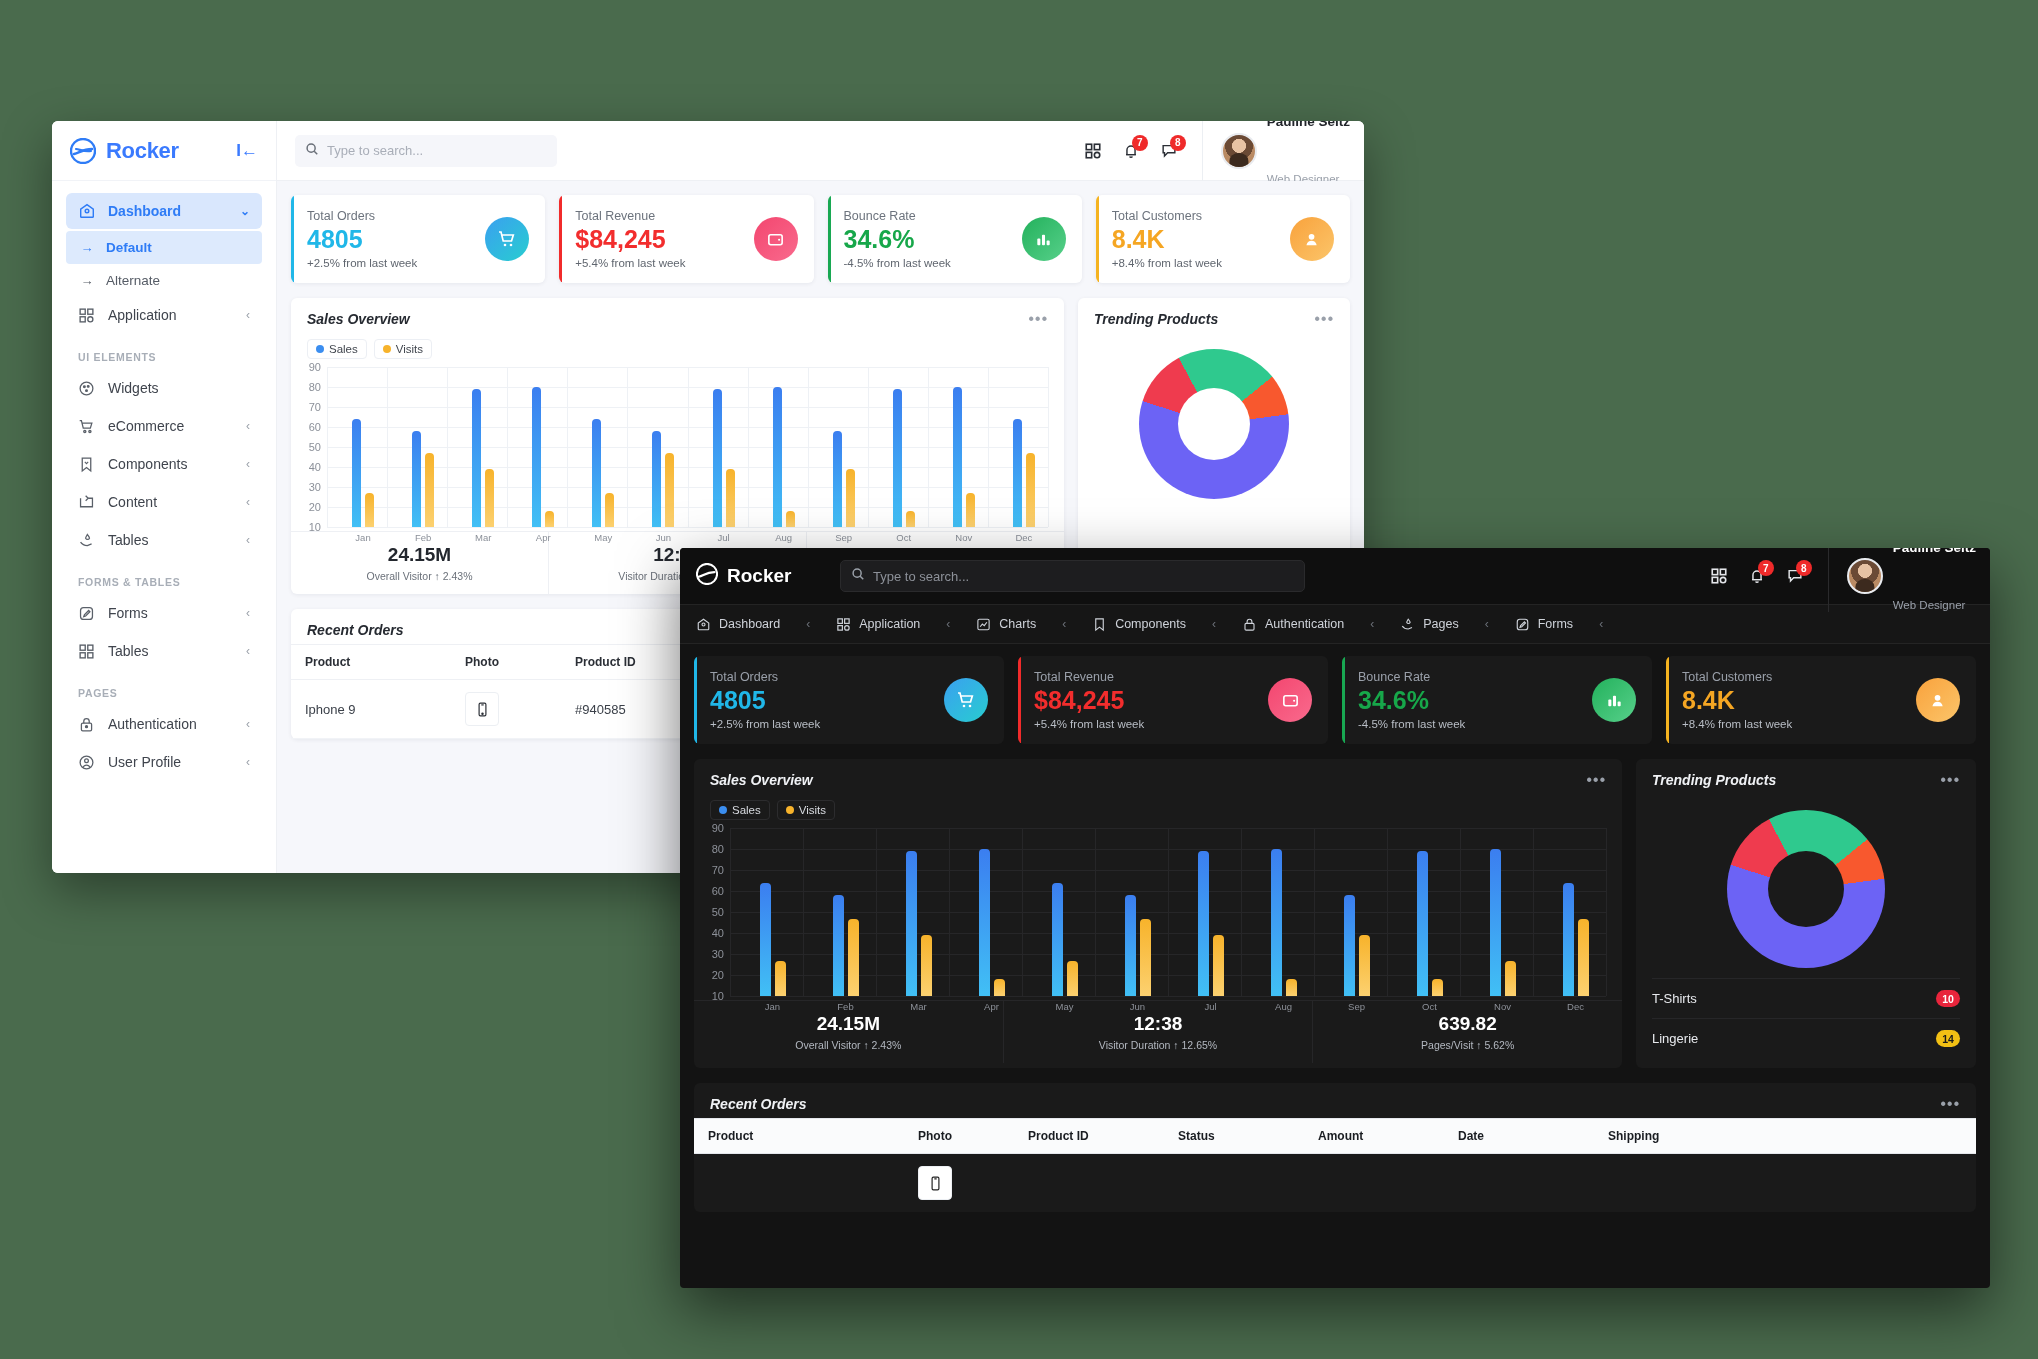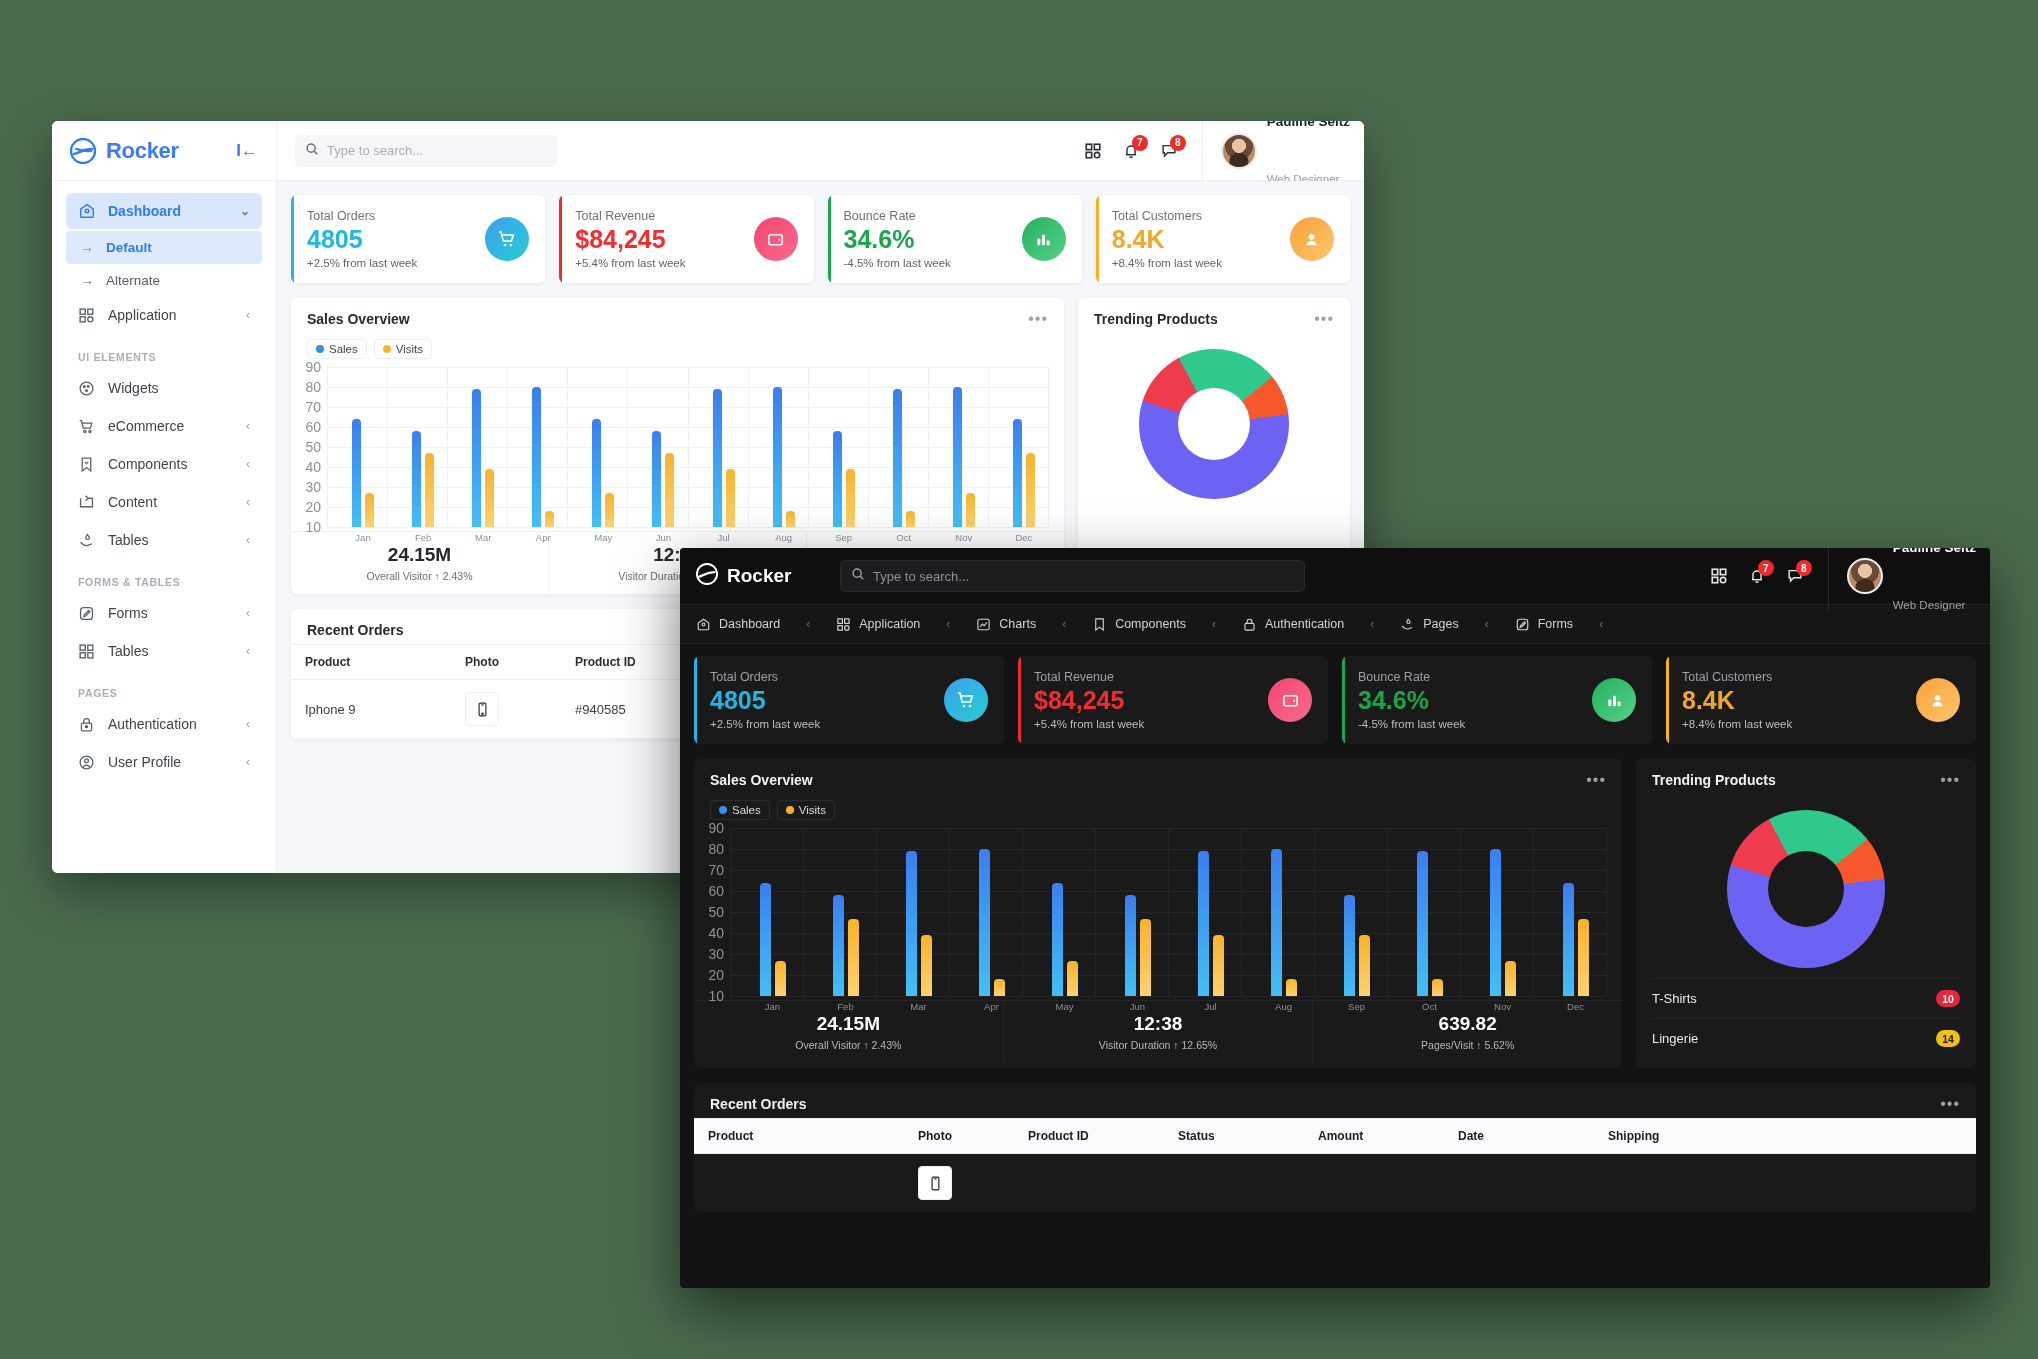--- a/index.html
+++ b/index.html
@@ -122,36 +122,36 @@
     display: flex; align-items: center; justify-content: center; color: #fff;
   }
   .orb-blue { background: linear-gradient(135deg,#3aa0f0,#28cdd0); }
   .orb-pink { background: linear-gradient(135deg,#f3466f,#f96a8d); }
   .orb-green{ background: linear-gradient(135deg,#23b15c,#57d08a); }
   .orb-amber{ background: linear-gradient(135deg,#f9a23c,#fbc56a); }
 
   .panels-row { display: flex; gap: 14px; margin-bottom: 15px; }
   .panel { background: #fff; border-radius: 6px; box-shadow: 0 1px 4px rgba(20,30,60,.07); overflow: hidden; }
   .panel-head {
-    display: flex; align-items: flex-end; padding: 13px 16px 6px 16px;
+    display: flex; align-items: flex-end; padding: 13px 16px 6px 16px; font-style: italic;
   }
   .panel-title { font-size: 14px; font-weight: 700; color: #262a31; }
   .dots { margin-left: auto; color: #9aa0aa; font-size: 16px; letter-spacing: 1px; line-height: 1; }
   .legend { display: flex; gap: 7px; padding: 6px 16px 4px 16px; }
   .legend-pill {
     border: 1px solid #eceff4; border-radius: 4px; padding: 3px 8px;
     font-size: 11.5px; color: #41464e; display: flex; align-items: center; gap: 5px;
   }
   .ldot { width: 8px; height: 8px; border-radius: 50%; }
 
   
   .chart { position: relative; padding: 4px 16px 4px 8px; }
   .chart-grid { position: relative; }
   .ylab {
-    position: absolute; left: 0; font-size: 14px; color: #8b9099;
+    position: absolute; left: 0; font-size: 11px; color: #8b9099;
     transform: translateY(-50%); width: 22px; text-align: right;
   }
   .plot { position: absolute; left: 28px; right: 0; top: 0; bottom: 0; }
   .gridline { position: absolute; left: 0; right: 0; border-top: 1px solid #eef1f5; }
   .vline { position: absolute; top: 0; bottom: 0; border-left: 1px solid #eef1f5; }
   .bars { position: absolute; left: 0; right: 0; top: 0; bottom: 0; display: flex; }
   .bgroup { flex: 1; display: flex; align-items: flex-end; justify-content: center; gap: 4px; position: relative; padding-left: 12px; }
   .bar { width: 9px; border-radius: 4px 4px 0 0; }
   .bar-s { background: linear-gradient(180deg,#3b7ef0,#41c0f5); }
   .bar-v { background: linear-gradient(180deg,#f7b32b,#fcd170); }

